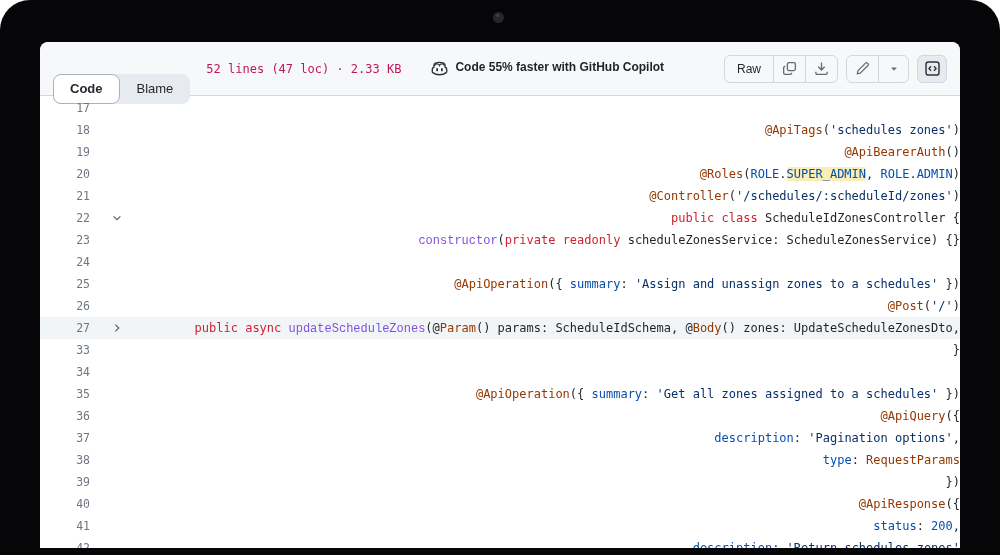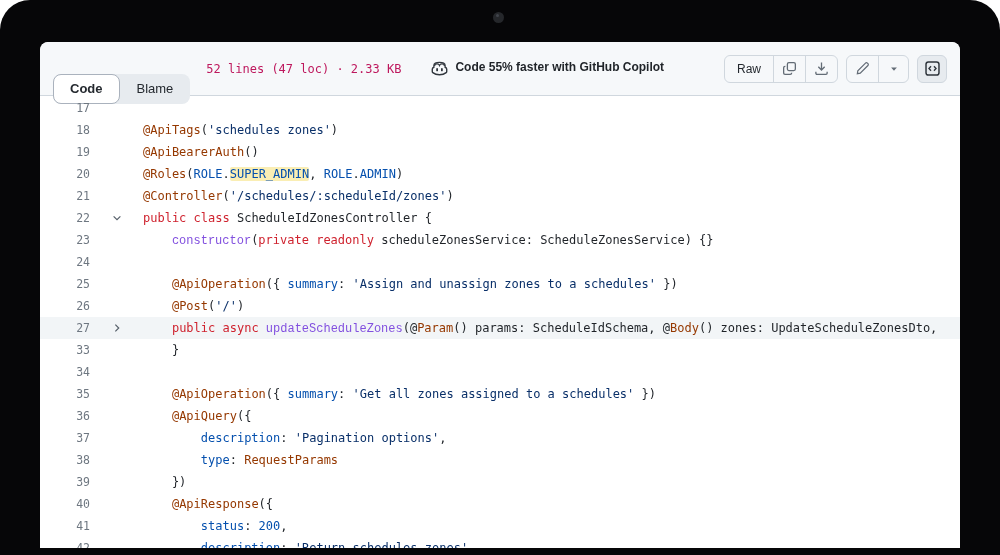--- a/index.html
+++ b/index.html
@@ -33,21 +33,21 @@
   .sym-btn{margin-left:8px;display:flex;align-items:center;justify-content:center;width:30px;height:28px;
            background:#e7ebef;border:1px solid #d0d7de;border-radius:6px;cursor:pointer;box-sizing:border-box;}
   .icon{display:block;}
 
   
   .code{position:relative;font-family:"DejaVu Sans Mono",monospace;font-size:12px;color:#1f2328;padding-top:1px;}
   .row{display:flex;height:22px;line-height:22px;align-items:stretch;}
   .row.hl{background:#f2f5f7;}
   .ln{flex:0 0 50px;text-align:right;color:#6e7781;font-size:11.5px;cursor:pointer;}
   .fold{flex:0 0 53px;display:flex;align-items:center;justify-content:center;cursor:pointer;}
-  .txt{white-space:pre;flex:1;overflow:hidden;}
+  .txt{white-space:pre;flex:1;overflow:hidden;text-align:right;}
 
   .tk-k{color:#cf222e;}
   .tk-e{color:#953800;}
   .tk-f{color:#8250df;font-family:Liberation Mono, monospace;}
   .tk-s{color:#0a3069;}
   .tk-c{color:#0550ae;}
   .tk-n{color:#0550ae;}
   .tk-p{color:#1f2328;}
   .tk-hl{color:#0550ae;background:#faeeb4;border-radius:2px;}
 </style>

